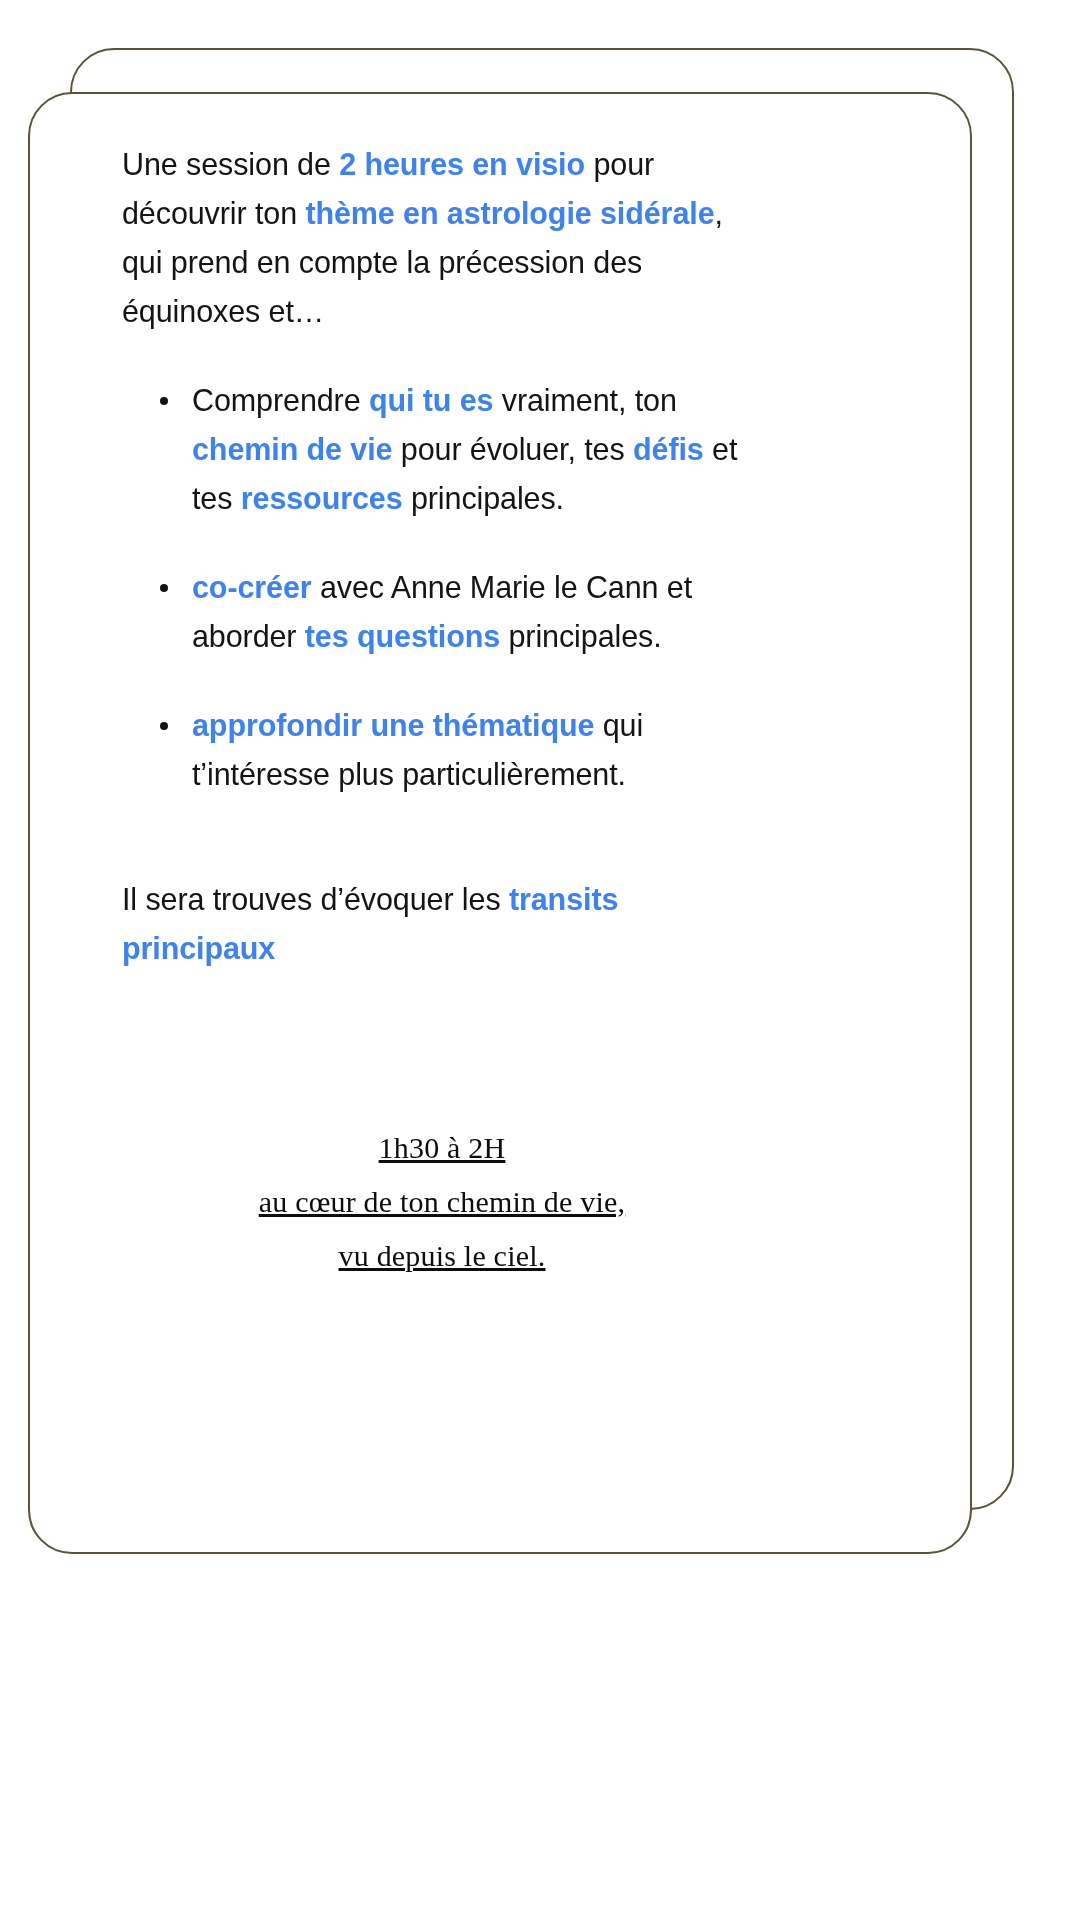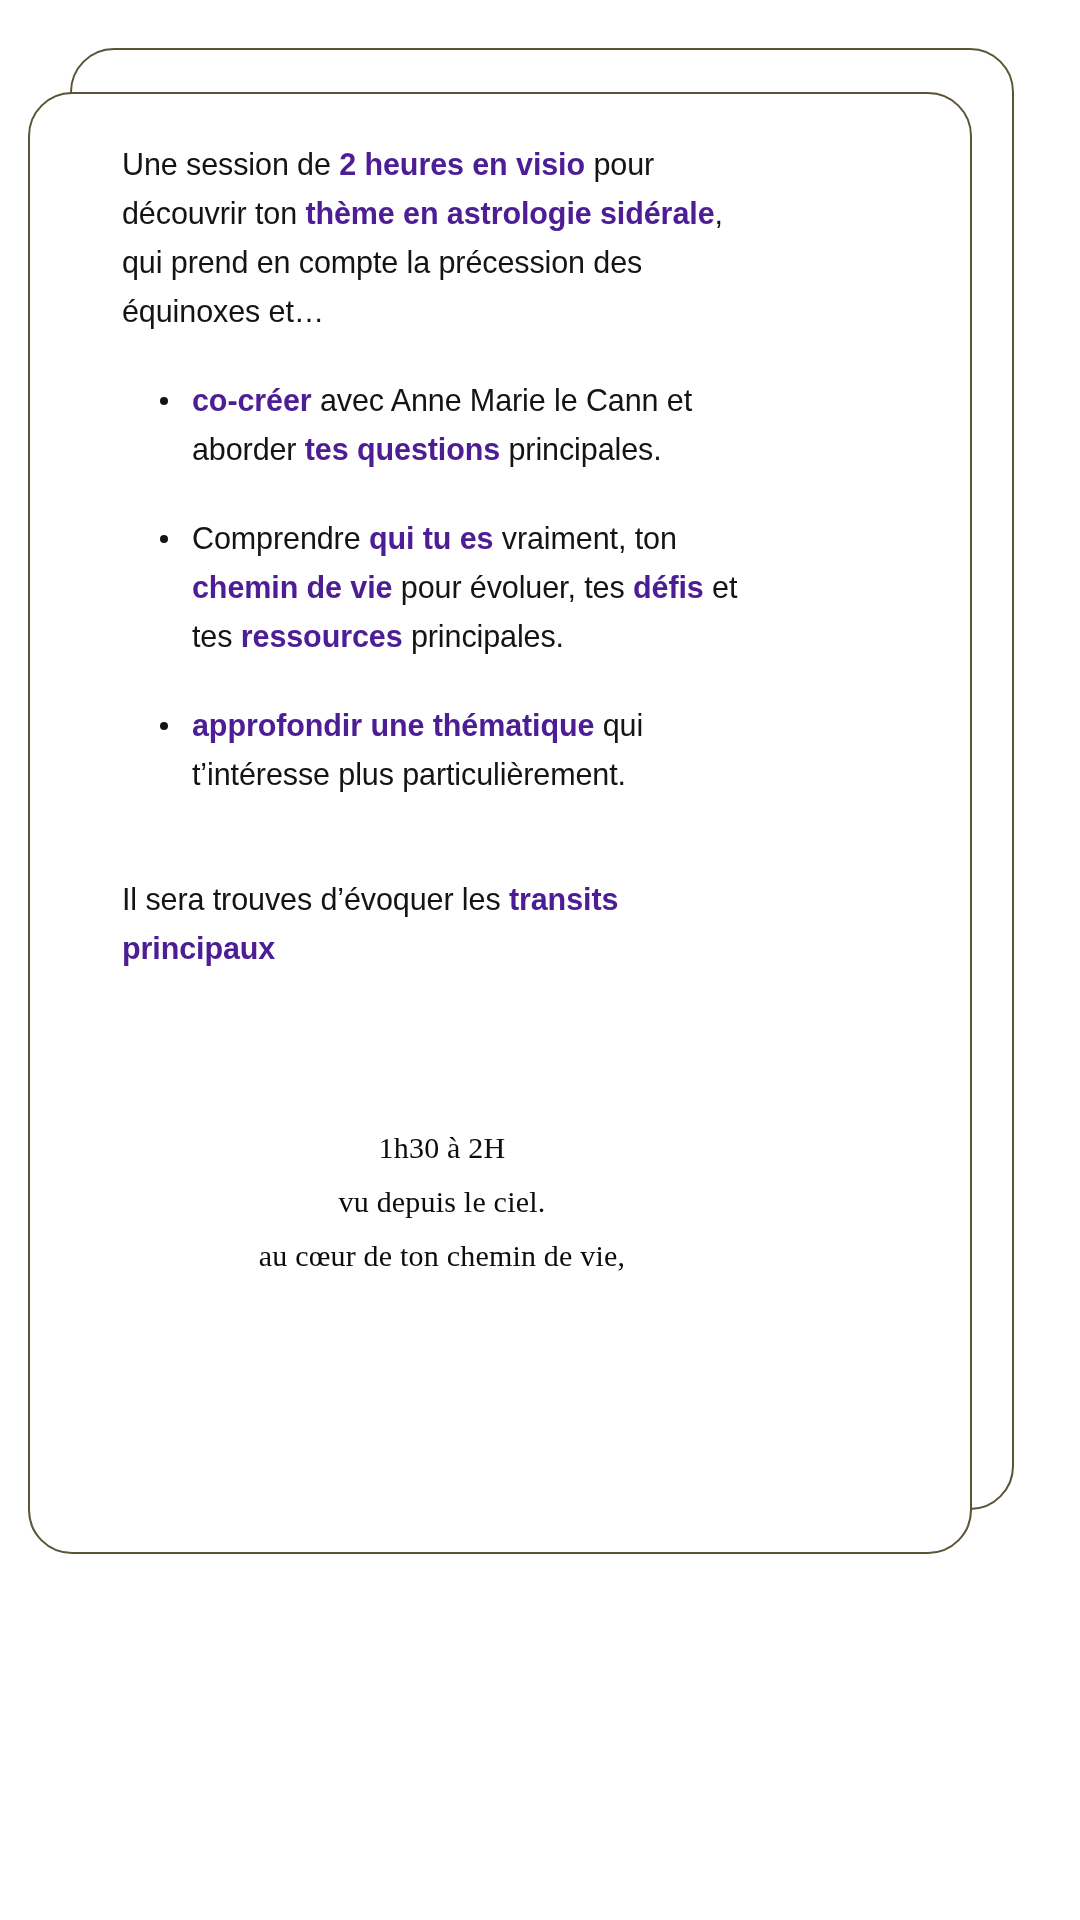--- a/index.html
+++ b/index.html
@@ -52,21 +52,21 @@
   .para {
     font-size: 30.5px;
     line-height: 49px;
     letter-spacing: -0.1px;
     margin: 0;
     color: #141414;
     font-weight: 400;
   }
   .para b, .bullets b, .bullets strong {
     font-weight: 700;
-    color: #4c1d95;
+    color: #3b82f6;
   }
 
   .intro {
     margin-bottom: 0;
   }
 
   
   .bullets {
     list-style: none;
     margin: 40px 0 0 0;
@@ -97,51 +97,52 @@
 
   
   .closing {
     margin-top: 104px;
     text-align: center;
     font-family: "Liberation Serif", serif;
     font-size: 30px;
     line-height: 54px;
     color: #0d0d0d;
     letter-spacing: 0.2px;
+    text-decoration: underline;
   }
   .closing div { white-space: nowrap; }
 </style>
 </head>
 <body>
 
 <div class="frame frame-back"></div>
 <div class="frame frame-front"></div>
 
 <div class="card-content">
 
   <p class="para intro"><span>Une session de </span><b>2 heures en visio</b><span> pour découvrir ton </span><b>thème en astrologie sidérale</b><span>, qui prend en compte la précession des équinoxes et…</span></p>
 
   <ul class="bullets">
     <li>
-      <span class="dot"></span><span></span><b>co-créer</b><span> avec Anne Marie le Cann et aborder </span><b>tes questions</b><span> principales.</span>
+      <span class="dot"></span><span>Comprendre </span><b>qui tu es</b><span> vraiment, ton </span><b>chemin de vie</b><span> pour évoluer, tes </span><b>défis</b><span> et tes </span><b>ressources</b><span> principales.</span>
     </li>
     <li>
-      <span class="dot"></span><span>Comprendre </span><b>qui tu es</b><span> vraiment, ton </span><b>chemin de vie</b><span> pour évoluer, tes </span><b>défis</b><span> et tes </span><b>ressources</b><span> principales.</span>
+      <span class="dot"></span><span></span><b>co-créer</b><span> avec Anne Marie le Cann et aborder </span><b>tes questions</b><span> principales.</span>
     </li>
     <li>
       <span class="dot"></span><span> </span><b>approfondir une thématique</b><span> qui t’intéresse plus particulièrement.</span>
     </li>
   </ul>
 
   <div class="block-gap-lg"></div>
 
   <p class="para"><span>Il sera trouves d’évoquer les </span><b>transits principaux</b><br></p>
 
   <div class="block-gap-md"></div>
 
 
   <div class="closing">
     <div>1h30 à 2H</div>
+    <div>au cœur de ton chemin de vie,</div>
     <div>vu depuis le ciel.</div>
-    <div>au cœur de ton chemin de vie,</div>
   </div>
 
 </div>
 
 </body></html>

